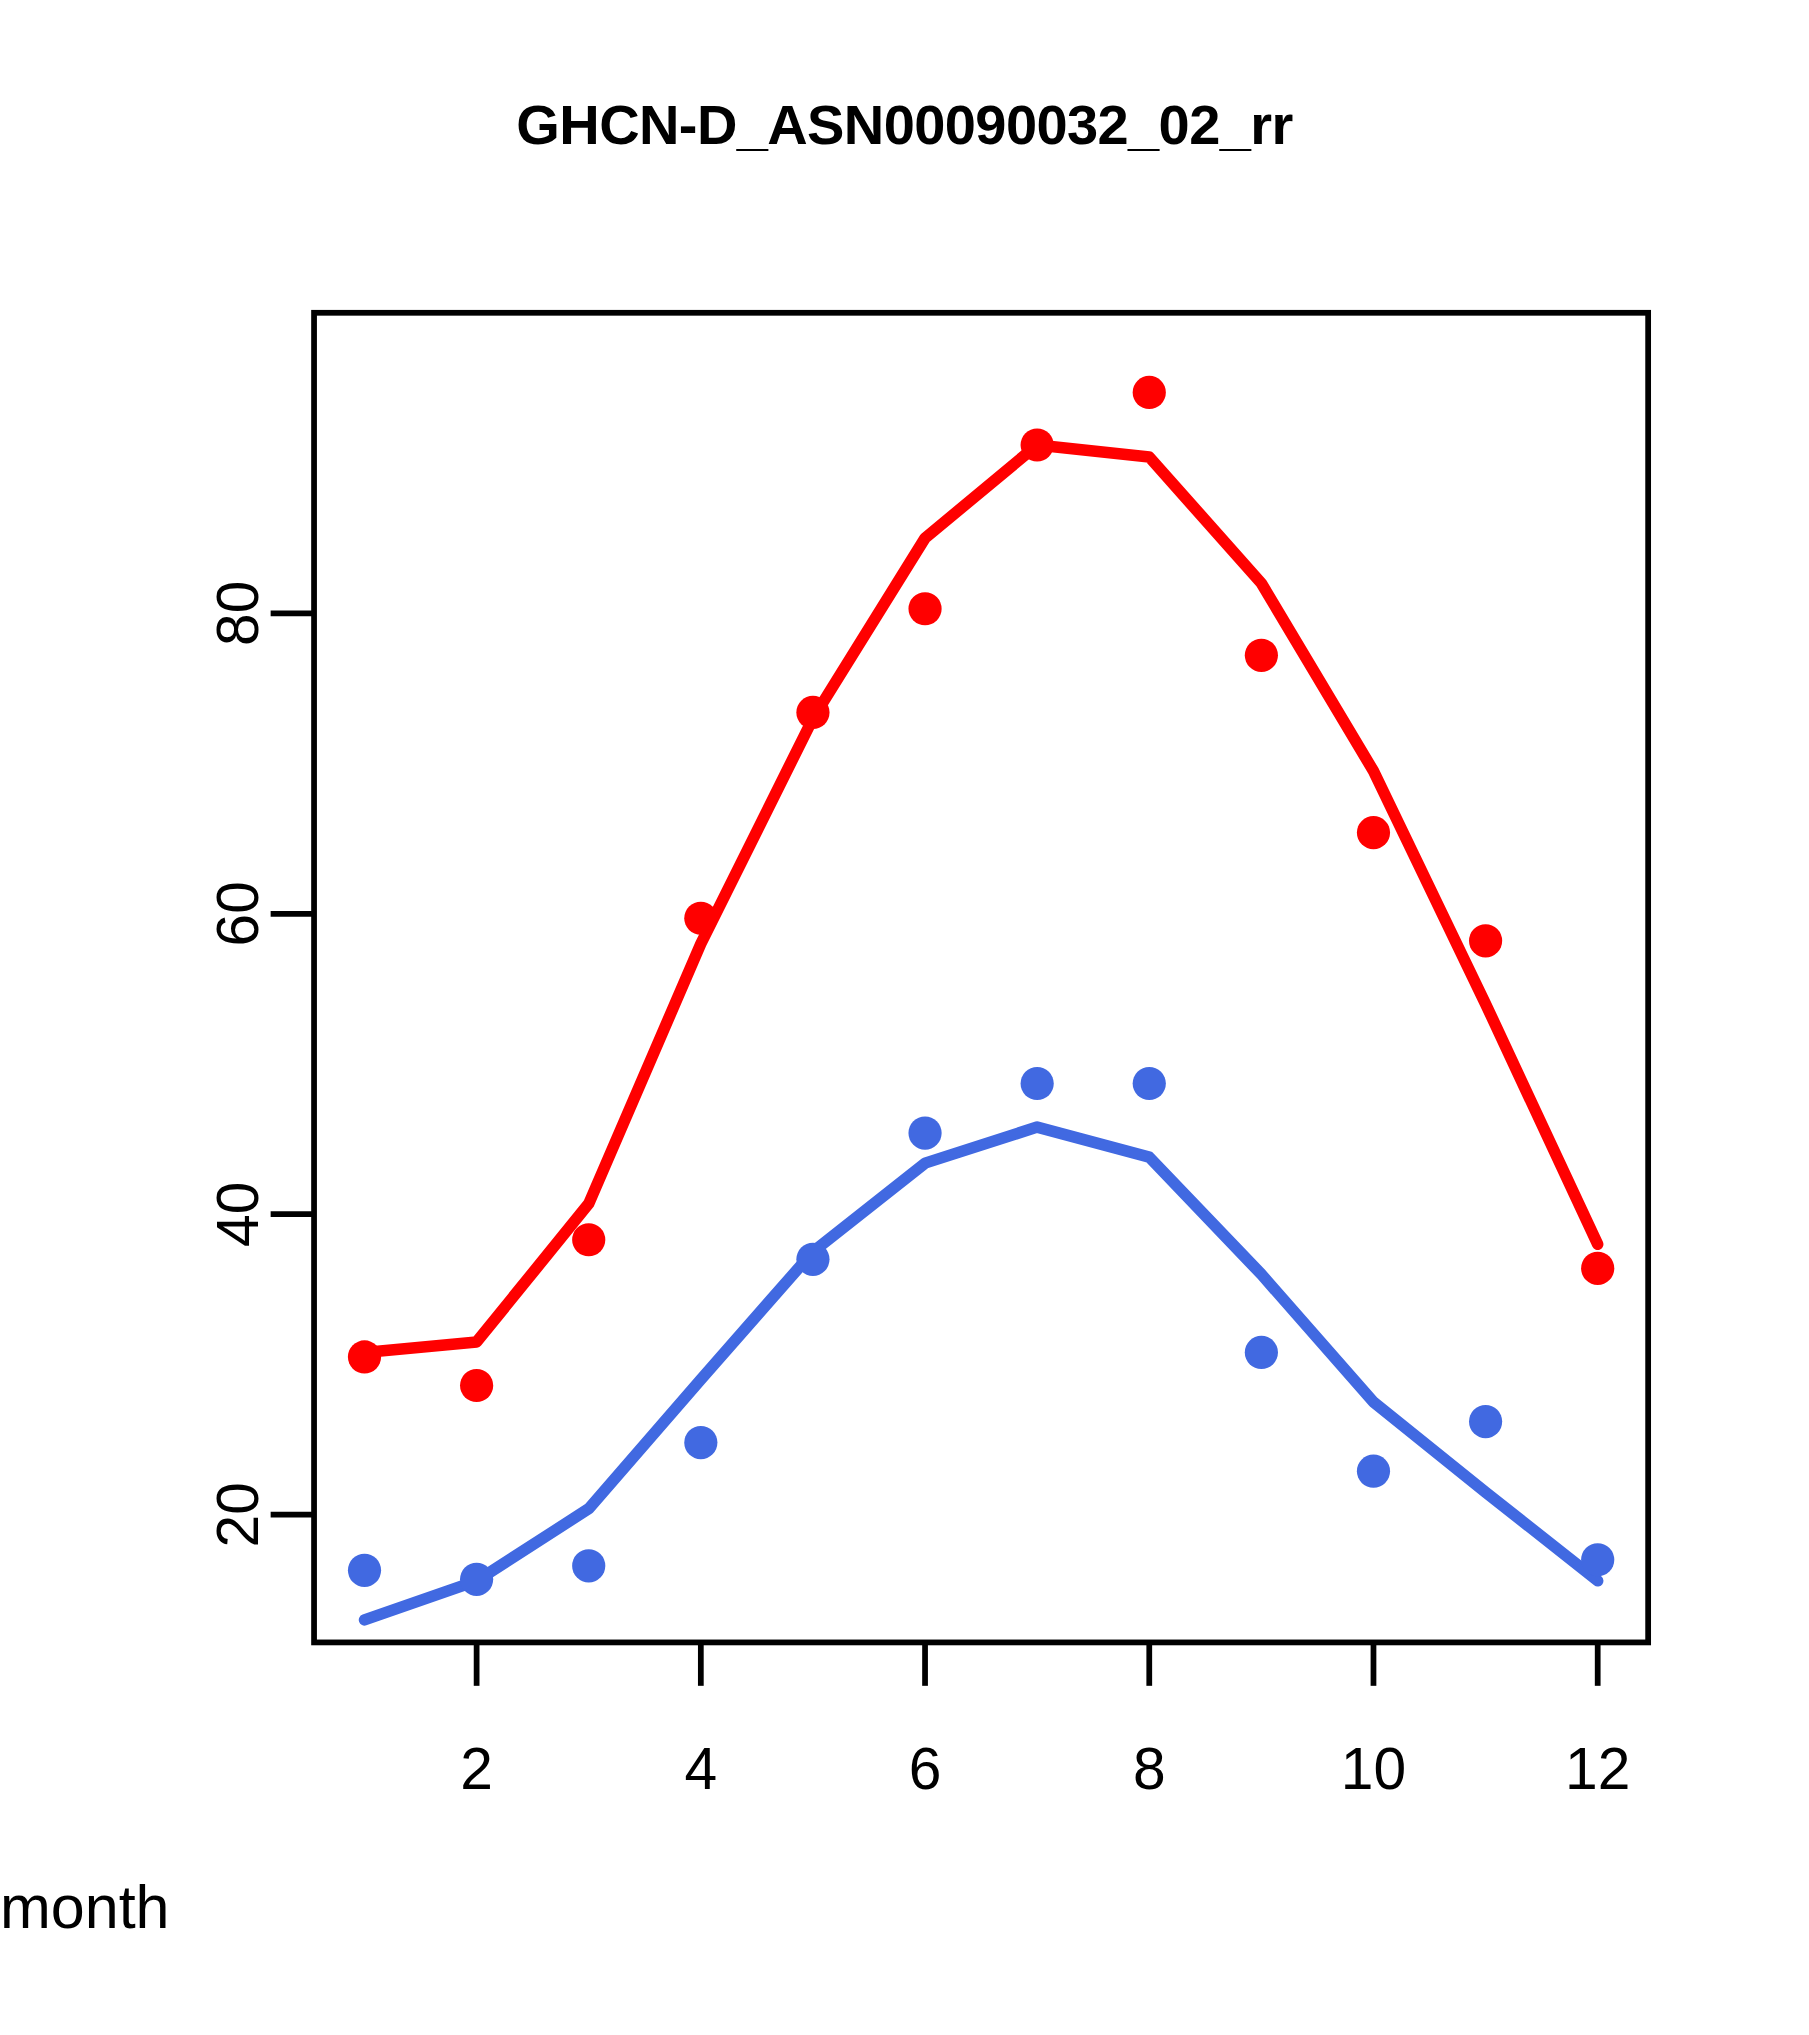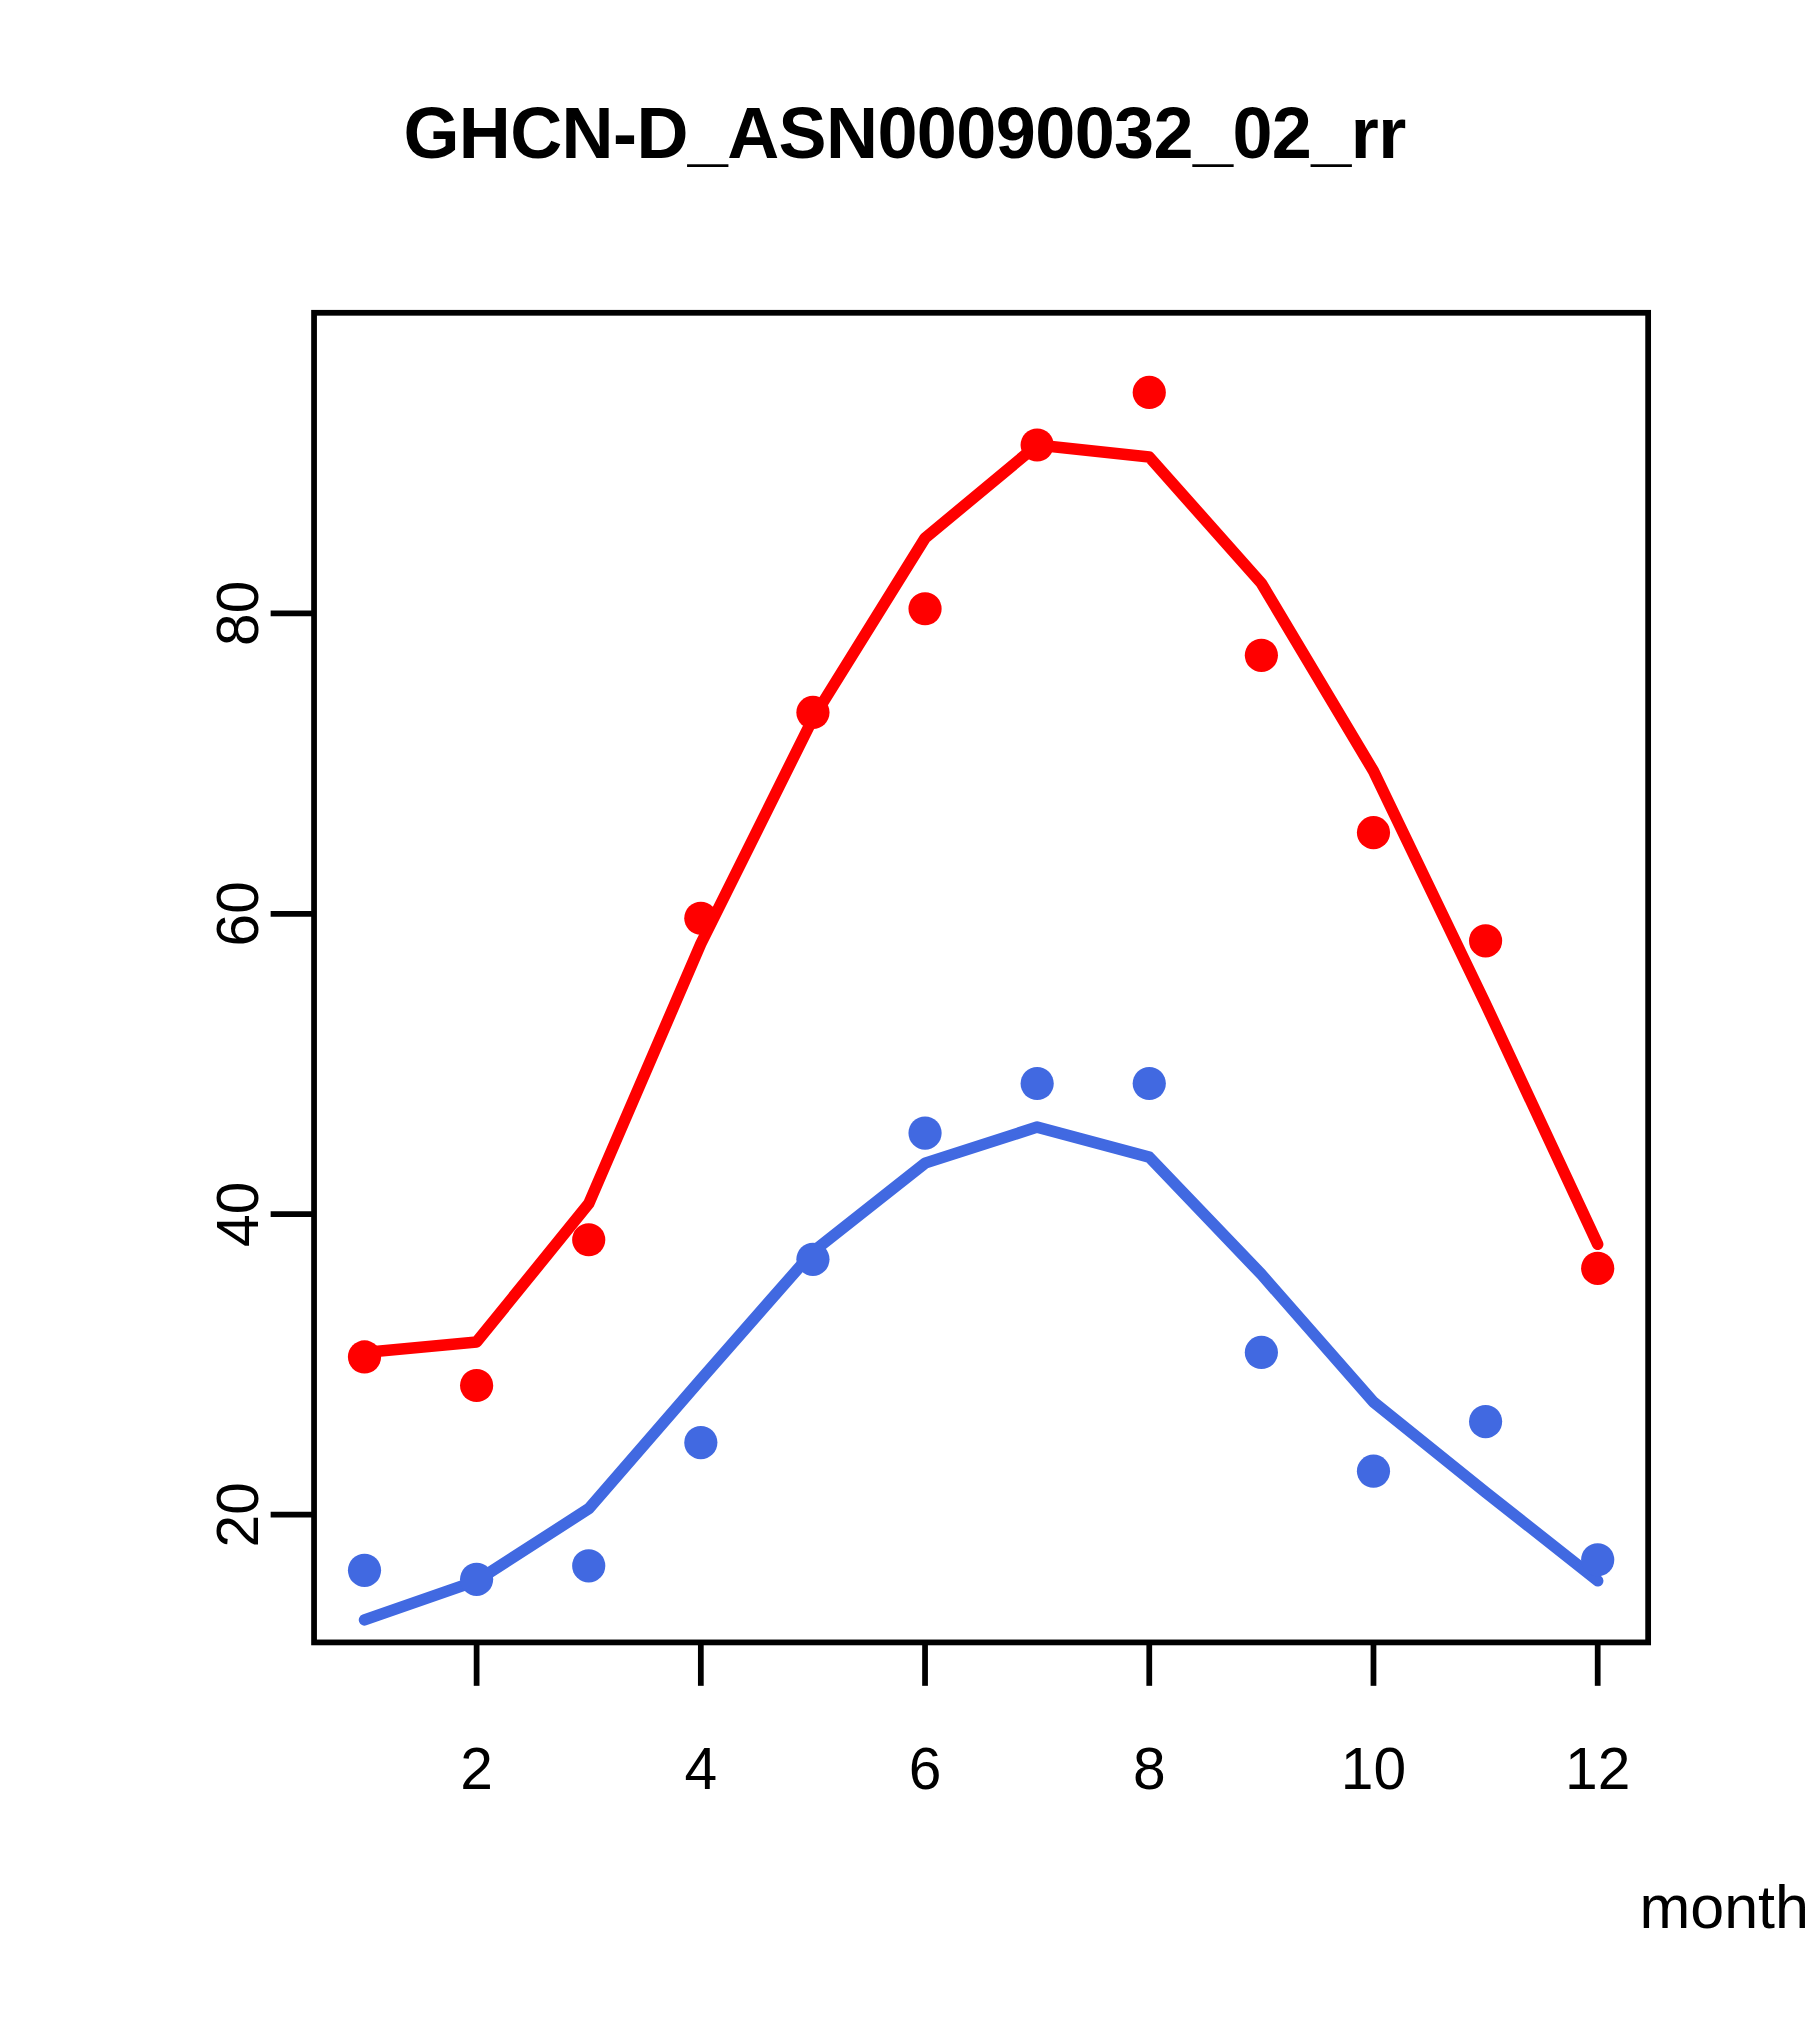--- a/index.html
+++ b/index.html
@@ -1,28 +1,28 @@
 <!DOCTYPE html>
 <html style="font-size:10.2px"><head>
 <meta charset="utf-8">
 <title>GHCN-D plot</title>
 <style>
   html,body{margin:0;padding:0;background:#ffffff;}
   body{width:1809px;height:2035px;font-family:"Liberation Sans",sans-serif;color:#000;}
   #root{position:relative;width:1809px;height:2035px;background:#fff;overflow:hidden;}
   #chart-title{
     position:absolute;left:0;top:96px;width:1809px;
-    text-align:center;font-size:72px;font-weight:bold;
+    text-align:center;font-size:56px;font-weight:bold;
     letter-spacing:-0.6px;line-height:1.05;white-space:nowrap;
   }
   #plot-svg{position:absolute;left:0;top:0;width:1809px;height:2035px;}
   .axis-tick-label{font-size:92px;fill:#000;font-family:"Liberation Sans",sans-serif;}
   #x-axis-label{
     position:absolute;left:0;top:1871px;width:1809px;
-    text-align:right;font-size:61px;line-height:1.2;
+    text-align:left;font-size:61px;line-height:1.2;
   }
   .ylab{font-size:92px;fill:#000;font-family:"Liberation Sans",sans-serif;}
 </style>
 </head>
 <body>
 
 <div id="root">
 
   <div id="chart-title">GHCN-D_ASN00090032_02_rr</div>
 

